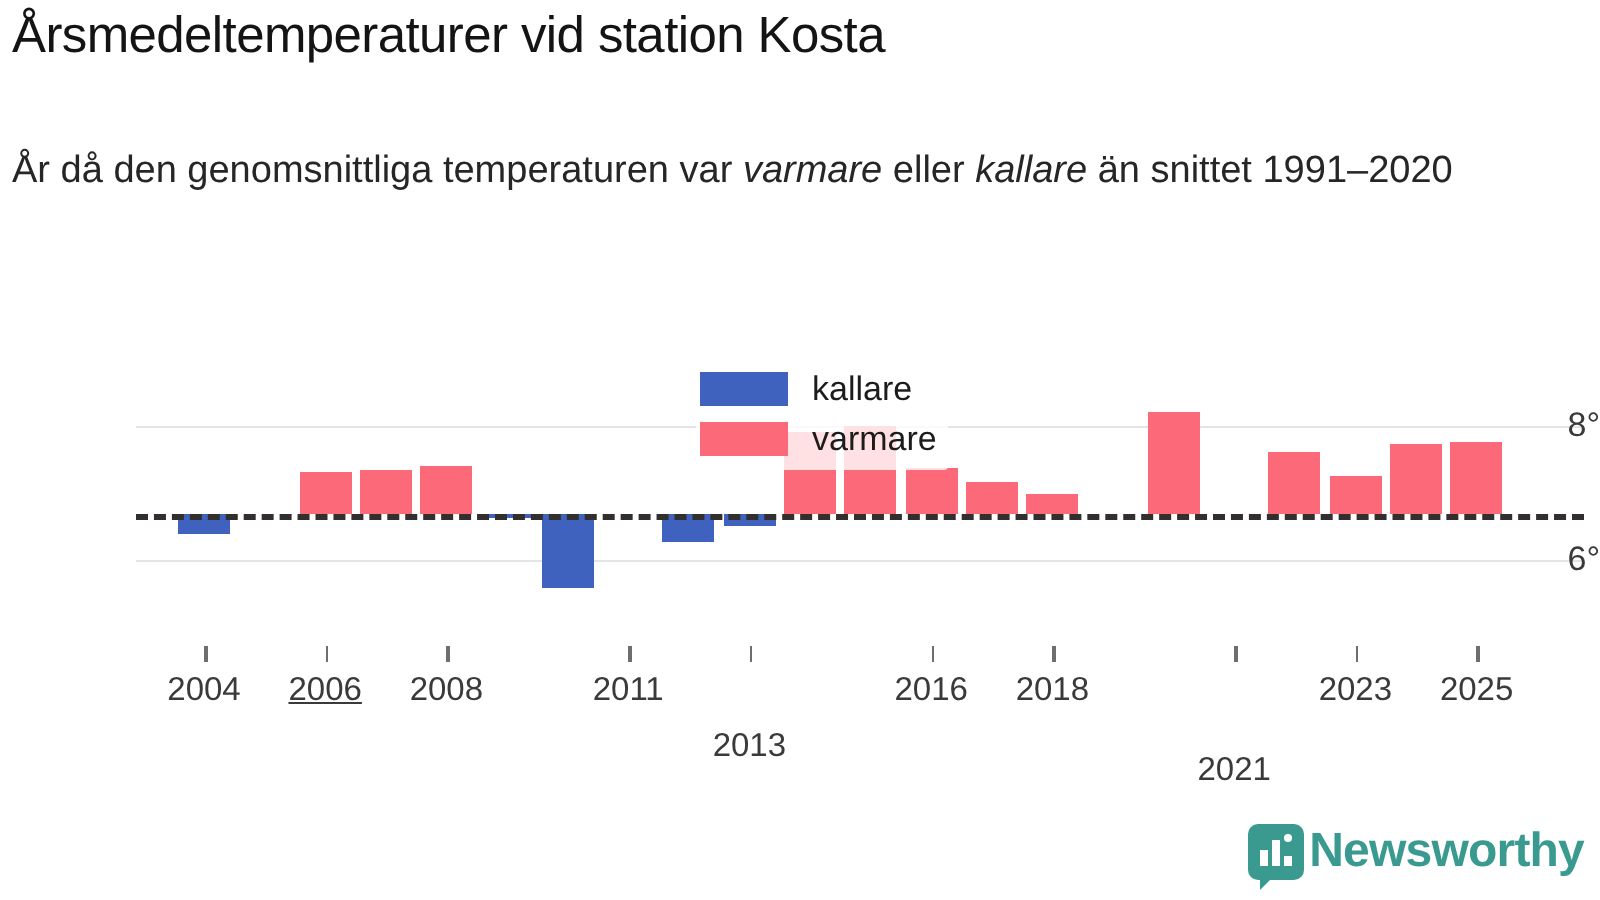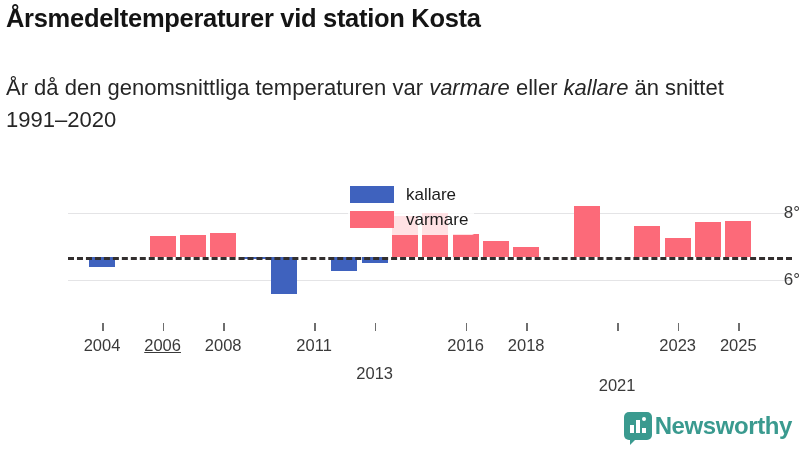--- a/index.html
+++ b/index.html
@@ -6,26 +6,26 @@
   body{
     width:800px;height:450px;overflow:hidden;background:#ffffff;
     font-family:"Liberation Sans","DejaVu Sans",sans-serif;
     color:#1c1c1c;position:relative;
   }
   .page{position:absolute;inset:0;}
 
   
   #chart-title{
     position:absolute;left:6px;top:4px;width:790px;
-    font-size:25.5px;font-weight:bold;letter-spacing:-0.3px;
+    font-size:25.5px;font-weight:normal;letter-spacing:-0.3px;
     color:#141414;line-height:1.15;white-space:nowrap;
   }
   #chart-subtitle{
     position:absolute;left:6px;top:72px;width:770px;
-    font-size:22px;font-weight:400;color:#262626;line-height:1.45;
+    font-size:19px;font-weight:400;color:#262626;line-height:1.45;
   }
   #chart-subtitle i{font-style:italic;}
 
   
   #plot{position:absolute;left:0;top:0;width:800px;height:450px;}
   .gridline{
     position:absolute;height:1px;background:#e4e4e6;
     left:68px;width:724px;
   }
   .ytick-label{

